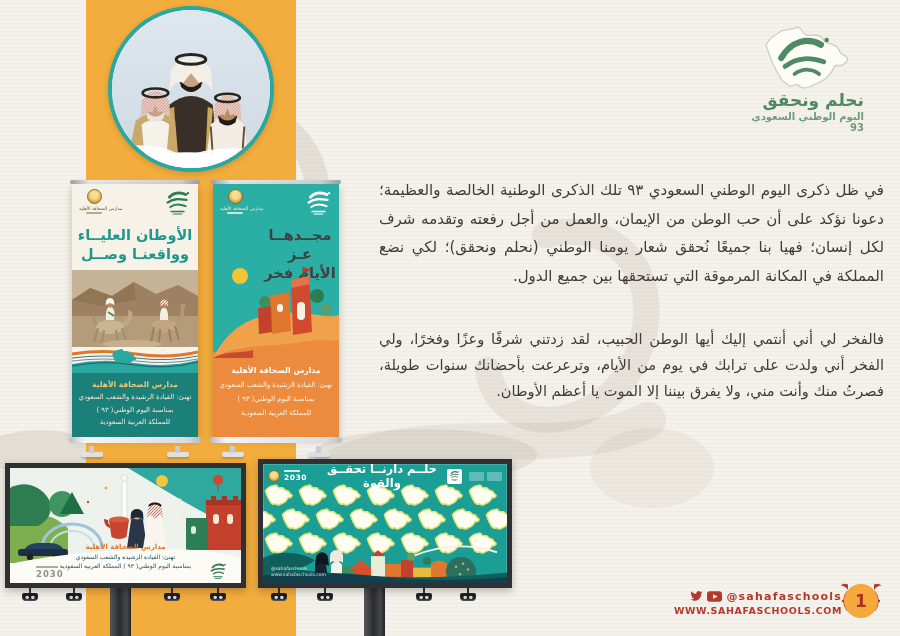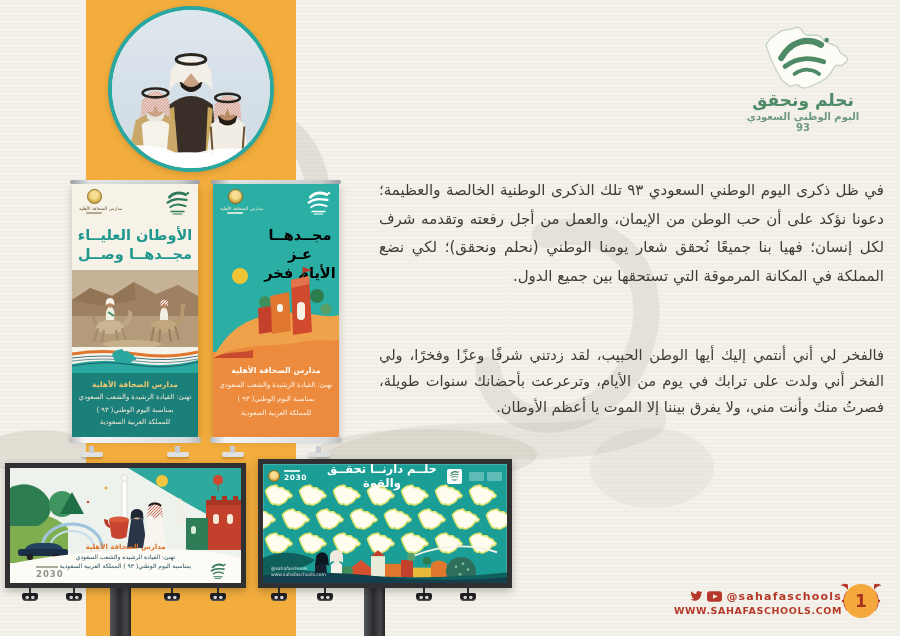--- a/index.html
+++ b/index.html
@@ -27,21 +27,21 @@
   
   .lb-top{ height:86px; background:#f7f2e7; padding-top:5px; }
   .logo-row{ display:flex; justify-content:space-between; align-items:flex-start; padding:0 7px; height:34px; }
   .school-logo{ width:30px; text-align:center; }
   .emblem{ width:15px; height:15px; margin:0 auto; border-radius:50%;
     background:radial-gradient(circle at 50% 38%, #f7dd92 0 34%, #d1a942 70%, #9a7a2a); border:1px solid #8a6d25; }
   .s-name{ font-size:4.5px; color:#6b5836; margin-top:1.5px; white-space:nowrap; }
   .s-bar{ width:16px; height:1.5px; background:#b4a98f; margin:1.5px auto 0; border-radius:1px; }
   .nd-mark{ display:block; }
   .lb-headline{ margin-top:3px; text-align:center; direction:rtl; color:#1f968e; font-weight:bold; font-size:14.5px; line-height:19px; }
-  .rb-headline{ color:#000000;margin-left:48px; }
+  .rb-headline{ color:#404040;margin-left:48px; }
   .lb-photo{ height:77px; position:relative; }
   .lb-photo svg{ display:block; width:100%; height:100%; }
   .lb-wave{ height:26px; } .lb-wave svg{ display:block; width:100%; height:100%; }
   .lb-bottom{ flex:1; background:#1B7F7A; text-align:center; direction:rtl; padding-top:5px; }
   .lb-bottom .f1{ color:#ecca74; font-weight:bold; font-size:7.5px; line-height:13px; }
   .lb-bottom .f{ color:#f2e9d8; font-size:6.8px; line-height:12.5px; }
   
   .rb-top{ height:168px; background:#2BAEA3; position:relative; padding-top:5px; }
   .rb-illus{ position:absolute; left:0; top:78px; width:126px; height:96px; }
   .rb-bottom{ flex:1; background:#EC8B3D; text-align:center; direction:rtl; padding-top:12px; }
@@ -75,24 +75,24 @@
     background:linear-gradient(90deg,#55565a 0%,#2b2c2e 45%,#47484c 78%,#232426 100%); }
   .pole-left{ left:110px; } .pole-right{ left:364px; }
   .light{ position:absolute; top:588px; width:18px; z-index:3; }
   .light .stem{ display:block; width:2px; height:5px; background:#2a2a2c; margin:0 auto; }
   .light .lamp{ display:block; width:16px; height:8px; margin:0 auto; background:#1d1d20; border-radius:2px 2px 4px 4px;
     background-image:radial-gradient(circle at 32% 55%, #cfd3d6 0 1.4px, transparent 2px), radial-gradient(circle at 68% 55%, #cfd3d6 0 1.4px, transparent 2px);
     box-shadow:inset 0 -1.5px 0 rgba(255,255,255,.22); }
   
   .article{ position:absolute; top:176px; right:16px; width:505px; z-index:2; direction:rtl;
     color:#3f3b36; text-align:justify; text-align-last:right; }
-  .article .p1{ font-size:15px; line-height:28.5px; margin-bottom:52px; }
+  .article .p1{ font-size:15px; line-height:28.5px; margin-bottom:36px; }
   .article .p2, .article .p3{ font-size:14.6px; line-height:26px; }
   
-  .brand{ position:absolute; top:20px; right:36px; width:122px; text-align:center; z-index:2; }
+  .brand{ position:absolute; top:20px; right:36px; width:122px; z-index:2; }
   .brand-mark{ display:block; margin:0 auto; }
   .brand-title{ direction:rtl; color:#4f8a66; font-weight:bold; font-size:17px; margin-top:-4px; }
   .brand-sub{ direction:rtl; color:#6f9a7e; font-weight:bold; font-size:10px; margin-top:1px; }
   
   .footer{ position:absolute; right:58px; bottom:20px; text-align:right; z-index:2; }
   .social-row{ display:flex; align-items:center; justify-content:flex-end; gap:4px; }
   .handle{ color:#b5392b; font-weight:bold; font-size:11px; letter-spacing:1.2px; }
   .website{ color:#b5392b; font-weight:bold; font-size:9.5px; letter-spacing:.6px; margin-top:2px; }
   .page-badge{ position:absolute; right:16px; bottom:12px; width:46px; height:46px; z-index:2; }
   .page-badge .orn{ position:absolute; inset:0; }
@@ -180,21 +180,21 @@
             <div class="emblem"></div>
             <div class="s-name">مدارس الصحافة الأهلية</div>
             <div class="s-bar"></div>
           </div>
           <svg class="nd-mark" width="27" height="29" viewBox="0 0 30 30" style="color:#2f7a57">
               <use href="#ndMark"></use>
             </svg>
         </div>
         <div class="lb-headline">
           <div>الأوطان العليــاء</div>
-          <div>مجــدهــا وصــل</div>
+          <div>وواقعنـا وصــل</div>
         </div>
       </div>
       <div class="lb-photo">
         <svg viewBox="0 0 126 77" preserveAspectRatio="none">
           <rect width="126" height="77" fill="#c6b296"></rect>
           <path d="M0,30 L18,18 L40,26 L62,12 L84,24 L106,15 L126,26 L126,48 L0,48 Z" fill="#9e8162"></path>
           <path d="M0,30 L18,18 L40,26 L62,12 L64,30 L30,36 Z" fill="#8d7050" opacity=".7"></path>
           <rect y="46" width="126" height="31" fill="#b49b79"></rect>
 
           <ellipse cx="38" cy="57" rx="14" ry="7" fill="#cbb493"></ellipse>

